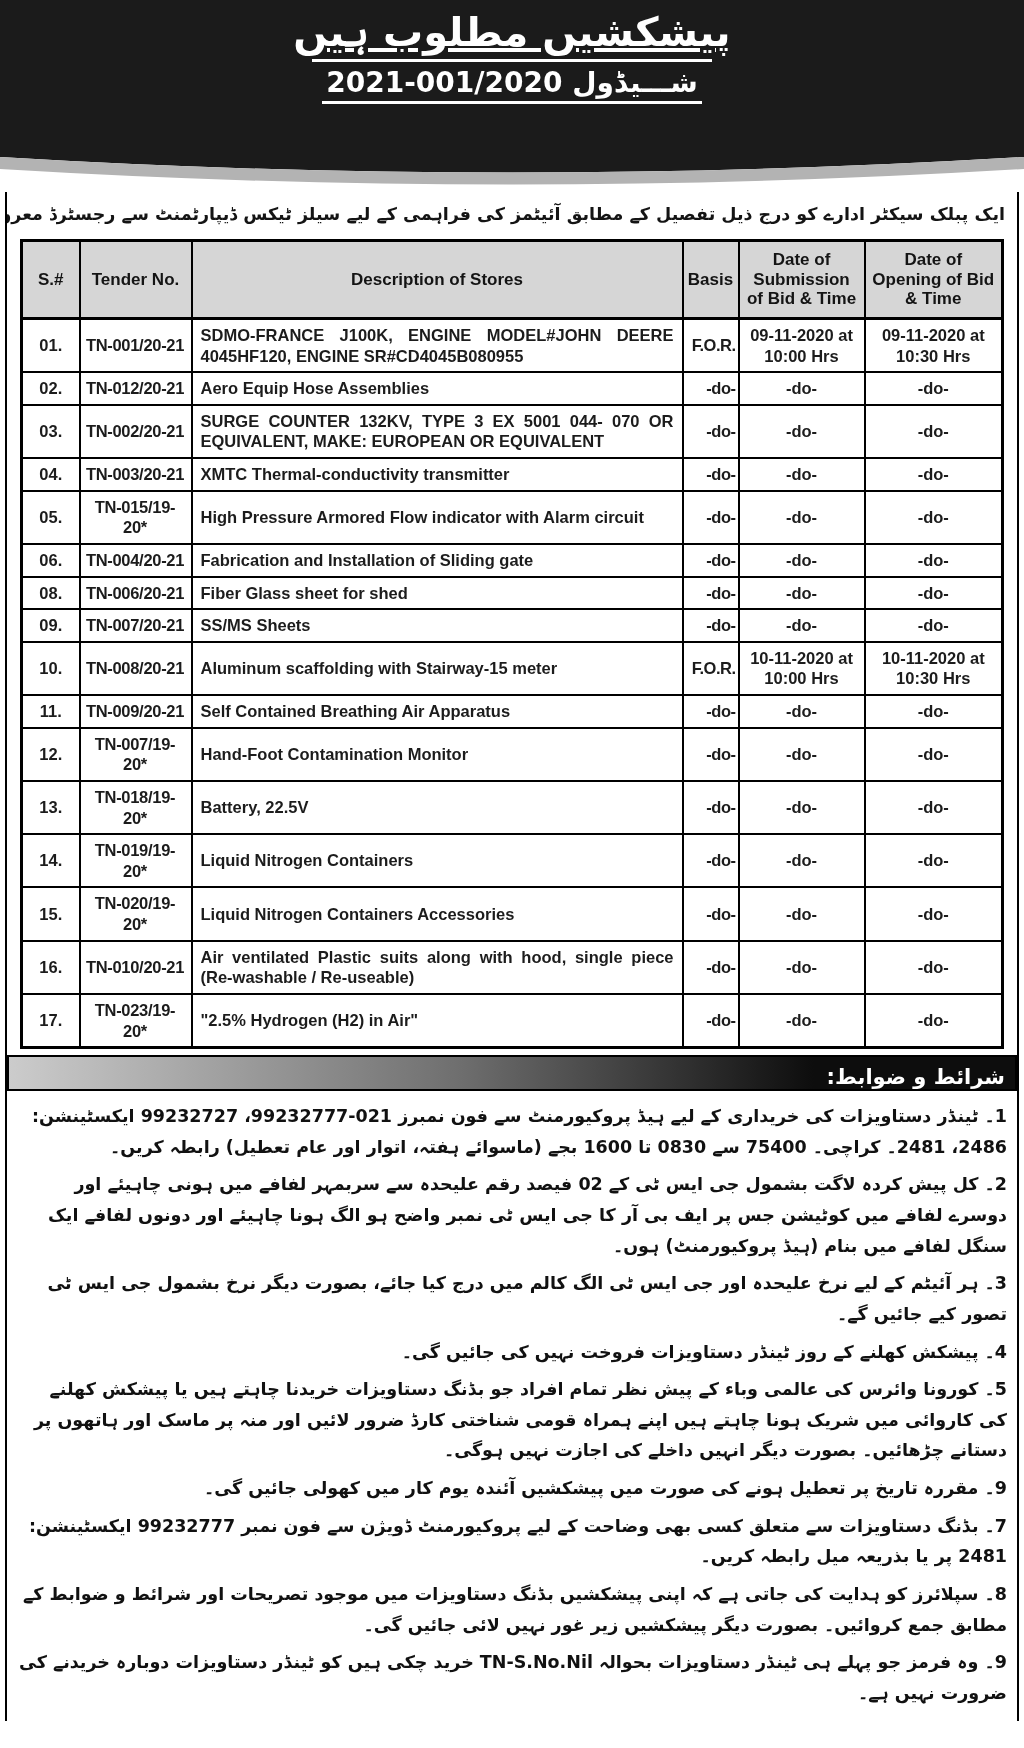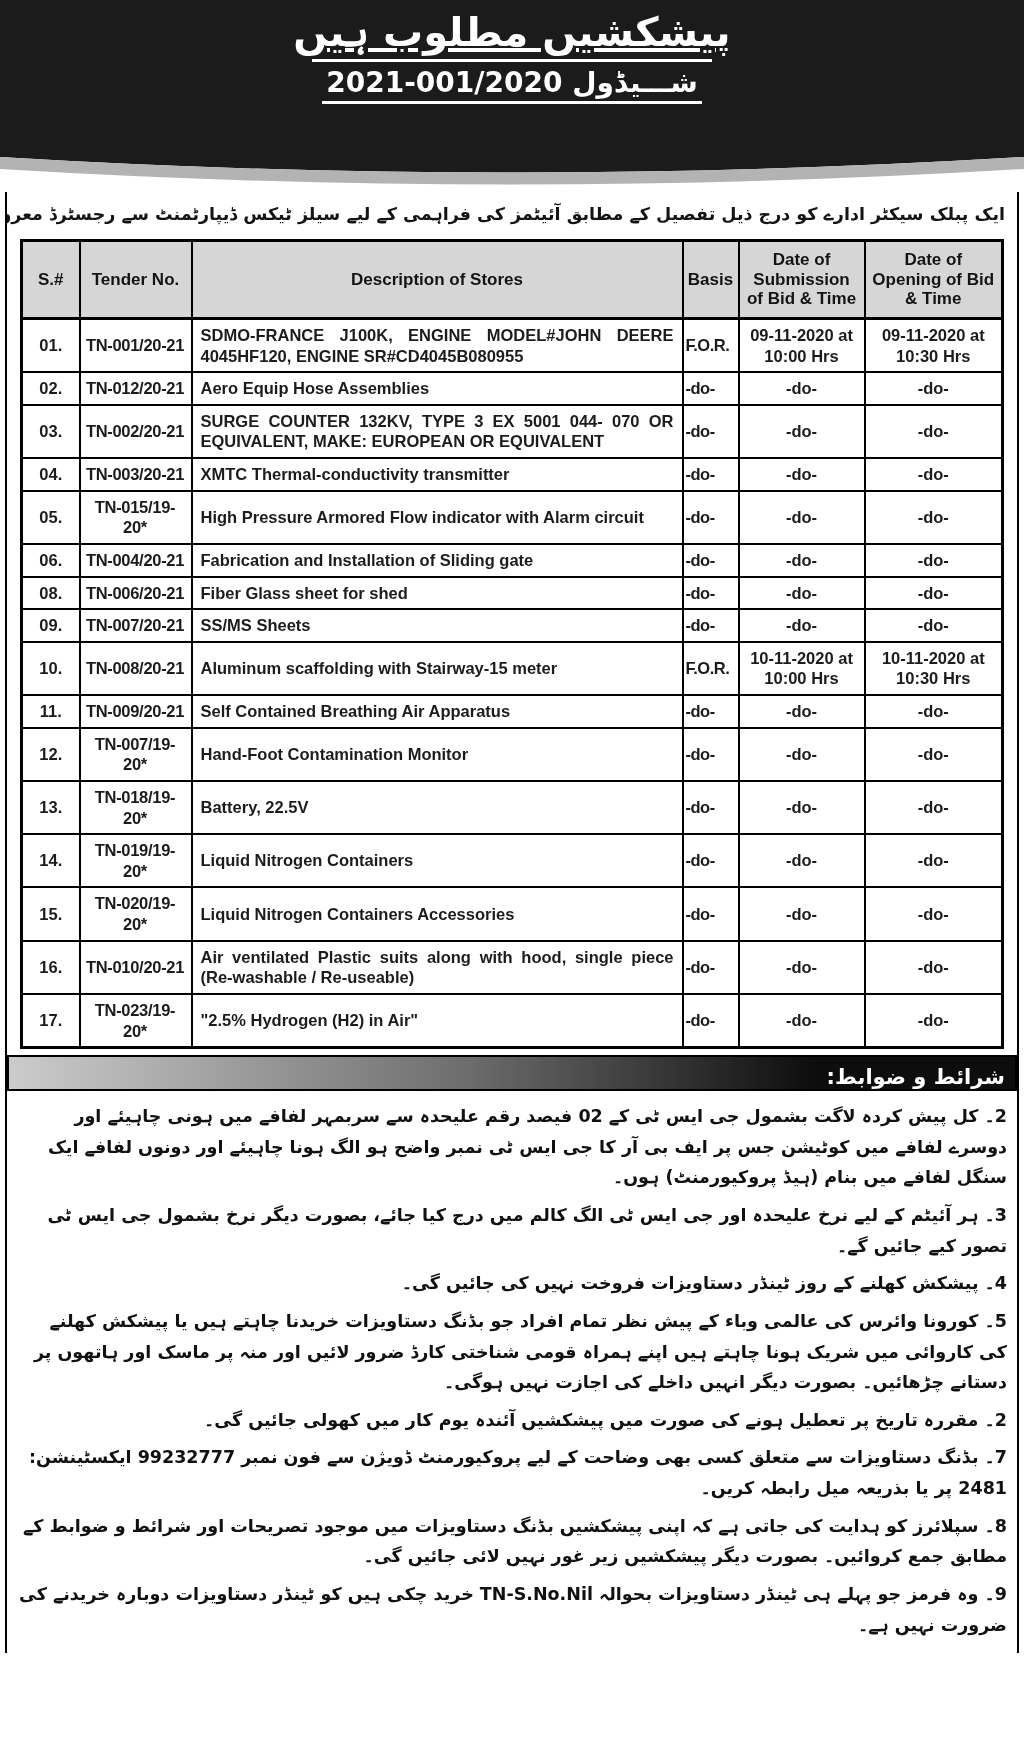--- a/index.html
+++ b/index.html
@@ -57,21 +57,21 @@
   th,td{border:2px solid var(--border-color);padding:5px 6px;vertical-align:middle;}
   thead th{
     background:var(--header-bg);font-size:17px;font-weight:bold;
     text-align:center;line-height:1.15;border-bottom:3px solid var(--border-color);
     padding:8px 4px;
   }
   tbody td{font-size:16.5px;font-weight:bold;line-height:1.25;color:#1c1c1c;}
   td.c0{text-align:center;width:58px;}
   td.c1{text-align:center;width:112px;padding-left:5px;letter-spacing:-0.3px;}
   td.c2{text-align:justify;padding:5px 8px;}
-  td.c3{text-align:left;width:56px;padding:5px 2px;letter-spacing:-0.5px;}
+  td.c3{text-align:right;width:56px;padding:5px 2px;letter-spacing:-0.5px;}
   td.c4{text-align:center;width:126px;}
   td.c5{text-align:center;width:138px;}
   col.col-sno{width:58px;} col.col-tender{width:112px;} col.col-desc{width:auto;}
   col.col-basis{width:56px;} col.col-sub{width:126px;} col.col-open{width:138px;}
   
   .terms-bar{
     margin:6px 0 2px 0;height:36px;border:2px solid var(--border-color);
     background:linear-gradient(90deg,var(--bar-grad-start) 0%,var(--bar-grad-mid) 45%,var(--bar-grad-end) 80%);
     display:flex;align-items:flex-end;justify-content:flex-end;padding:0 10px;
   }
@@ -256,25 +256,26 @@
             <td class="c5">-do-</td>
           </tr>
         </tbody>
     </table>
 
     <div class="terms-bar">
       <span>شرائط و ضوابط:</span>
     </div>
 
     <ol class="terms">
+        <li>1۔ ٹینڈر دستاویزات کی خریداری کے لیے ہیڈ پروکیورمنٹ سے فون نمبرز 021-99232777، 99232727 ایکسٹینشن: 2486، 2481۔ کراچی۔ 75400 سے 0830 تا 1600 بجے (ماسوائے ہفتہ، اتوار اور عام تعطیل) رابطہ کریں۔</li>
         <li>2۔ کل پیش کردہ لاگت بشمول جی ایس ٹی کے 02 فیصد رقم علیحدہ سے سربمہر لفافے میں ہونی چاہیئے اور دوسرے لفافے میں کوٹیشن جس پر ایف بی آر کا جی ایس ٹی نمبر واضح ہو الگ ہونا چاہیئے اور دونوں لفافے ایک سنگل لفافے میں بنام (ہیڈ پروکیورمنٹ) ہوں۔</li>
         <li>3۔ ہر آئیٹم کے لیے نرخ علیحدہ اور جی ایس ٹی الگ کالم میں درج کیا جائے، بصورت دیگر نرخ بشمول جی ایس ٹی تصور کیے جائیں گے۔</li>
         <li>4۔ پیشکش کھلنے کے روز ٹینڈر دستاویزات فروخت نہیں کی جائیں گی۔</li>
         <li>5۔ کورونا وائرس کی عالمی وباء کے پیش نظر تمام افراد جو بڈنگ دستاویزات خریدنا چاہتے ہیں یا پیشکش کھلنے کی کاروائی میں شریک ہونا چاہتے ہیں اپنے ہمراہ قومی شناختی کارڈ ضرور لائیں اور منہ پر ماسک اور ہاتھوں پر دستانے چڑھائیں۔ بصورت دیگر انہیں داخلے کی اجازت نہیں ہوگی۔</li>
-        <li>2۔ مقررہ تاریخ پر تعطیل ہونے کی صورت میں پیشکشیں آئندہ یوم کار میں کھولی جائیں گی۔</li>
+        <li>9۔ مقررہ تاریخ پر تعطیل ہونے کی صورت میں پیشکشیں آئندہ یوم کار میں کھولی جائیں گی۔</li>
         <li>7۔ بڈنگ دستاویزات سے متعلق کسی بھی وضاحت کے لیے پروکیورمنٹ ڈویژن سے فون نمبر 99232777 ایکسٹینشن: 2481 پر یا بذریعہ میل رابطہ کریں۔</li>
         <li>8۔ سپلائرز کو ہدایت کی جاتی ہے کہ اپنی پیشکشیں بڈنگ دستاویزات میں موجود تصریحات اور شرائط و ضوابط کے مطابق جمع کروائیں۔ بصورت دیگر پیشکشیں زیر غور نہیں لائی جائیں گی۔</li>
         <li>9۔ وہ فرمز جو پہلے ہی ٹینڈر دستاویزات بحوالہ TN-S.No.Nil خرید چکی ہیں کو ٹینڈر دستاویزات دوبارہ خریدنے کی ضرورت نہیں ہے۔</li>
       </ol>
 
   </div>
 
 </div>
 
 </body></html>

